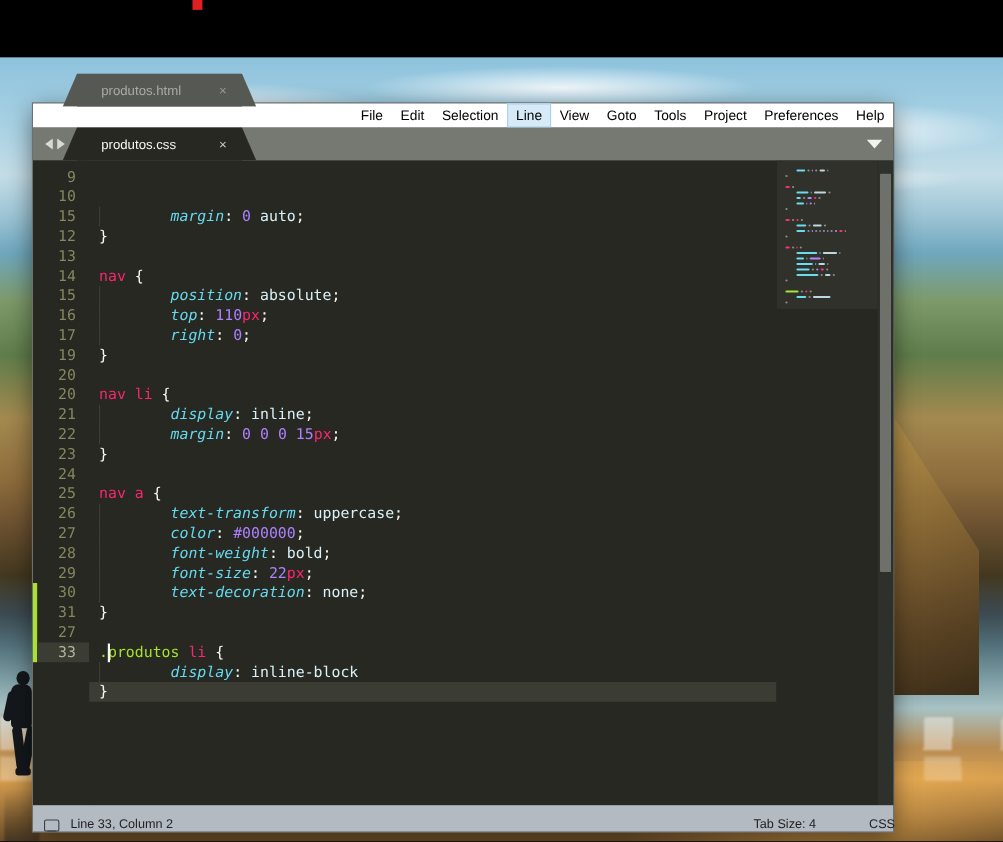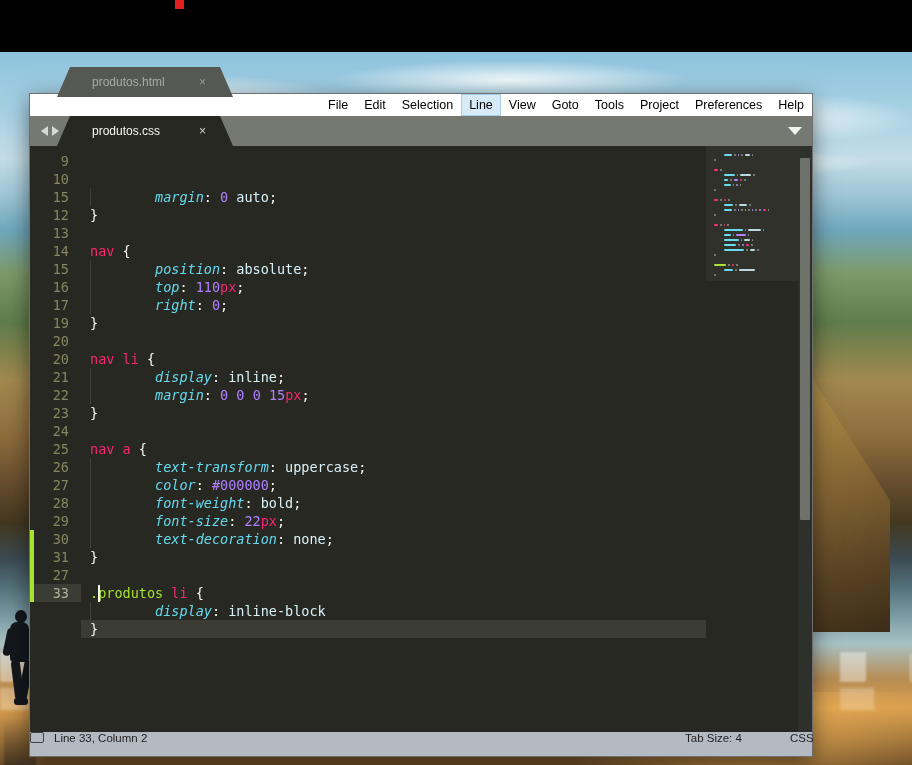--- a/index.html
+++ b/index.html
@@ -220,21 +220,22 @@
   
   #vscroll { width:14px; flex:0 0 14px; background:#2e312b; position:relative; }
   #vthumb {
     position:absolute; left:2px; top:12px; width:10px; height:362px;
     background:#6e706a; border-radius:1px;
   }
 
   
   #statusbar {
     height:24px; flex:0 0 24px; background:#b4bac2;
-    display:flex; align-items:flex-start; font-size:11.5px; color:#222;
+    display:flex; align-items:flex-end; font-size:11.5px; color:#222;
+    padding-left:10px;
   }
   #sbicon {
     width:14px; height:11px; border:1.5px solid #3c3f44; border-radius:2px;
     margin-right:10px; position:relative; flex:0 0 14px;
   }
   #sbicon:after {
     content:""; position:absolute; left:2px; bottom:-1px; width:8px; height:1.5px; background:#3c3f44;
   }
   #sb-tab { position:absolute; left:655px; }
   #sb-syn { position:absolute; left:760px; }

